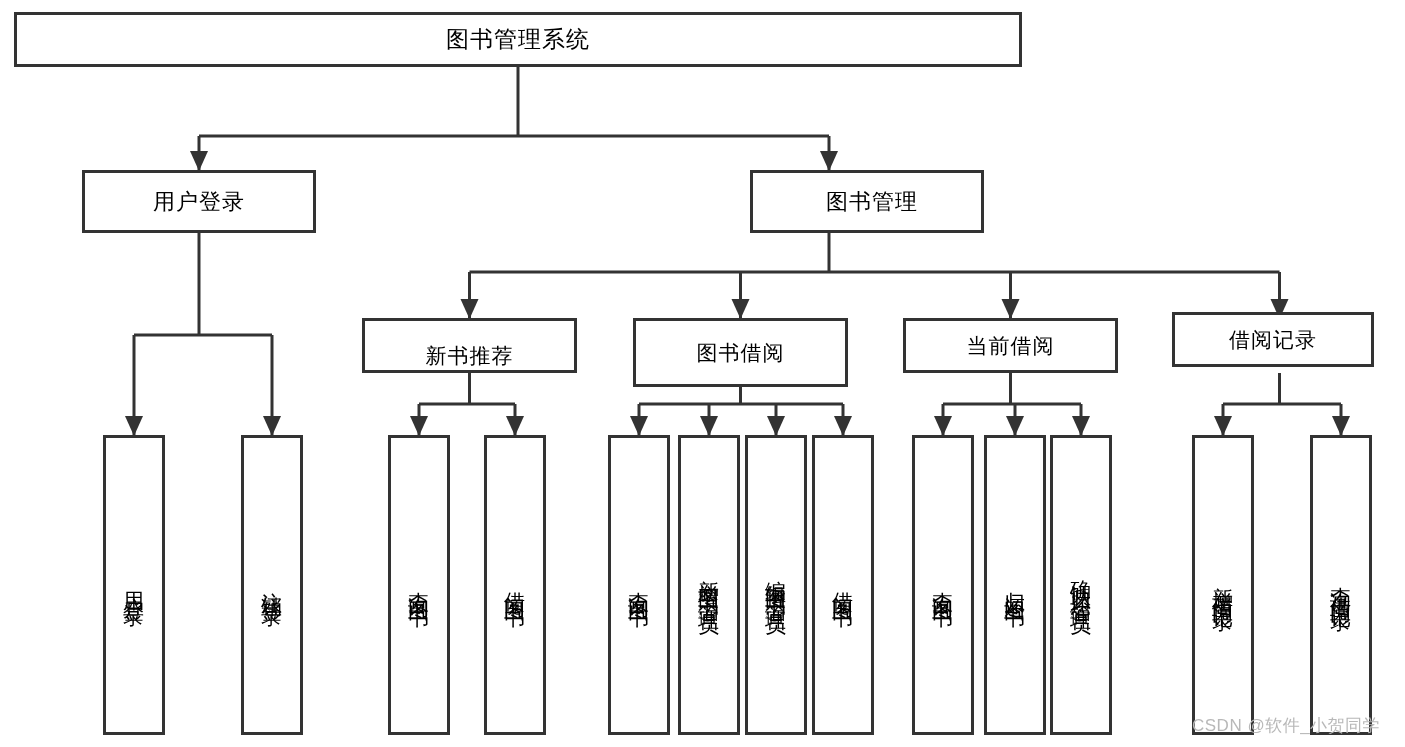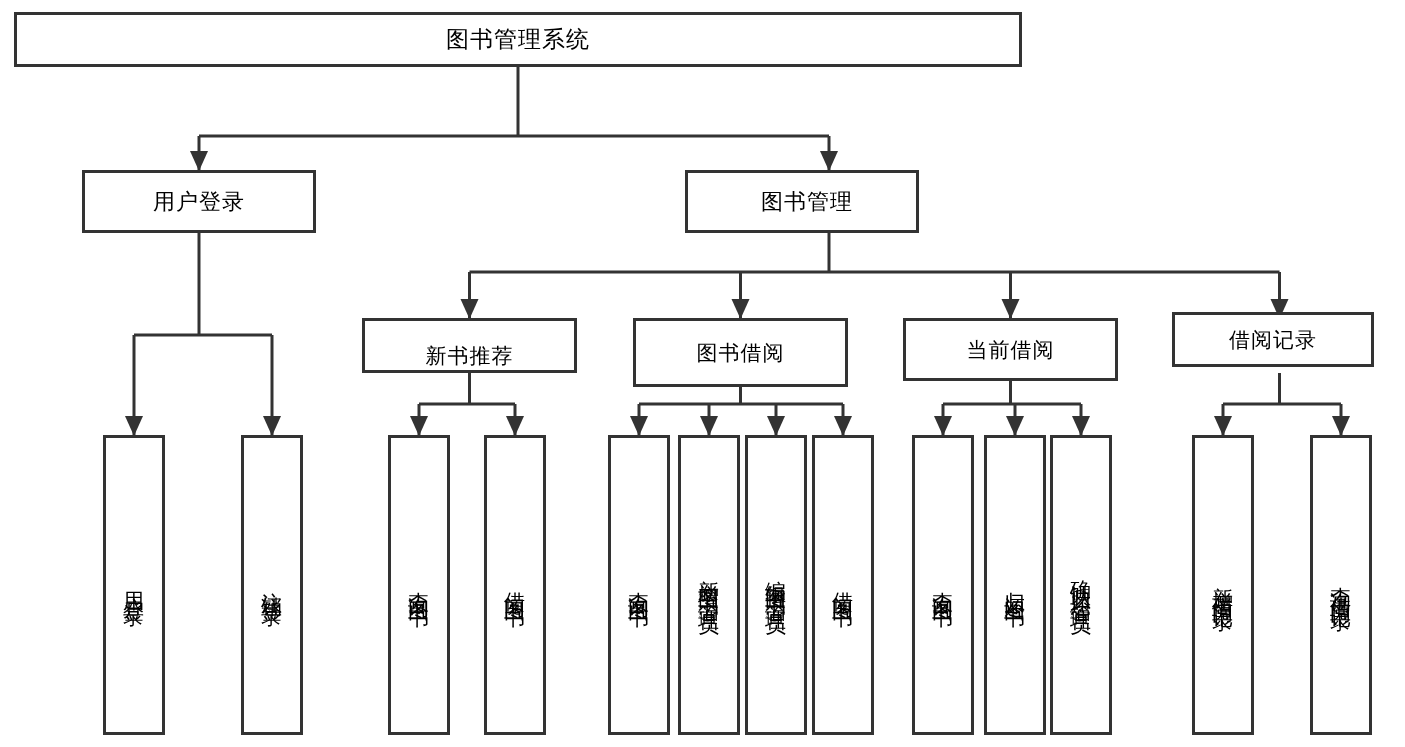--- a/index.html
+++ b/index.html
@@ -131,30 +131,30 @@
       <line x1="1341" y1="404" x2="1341" y2="435" stroke="#333333" stroke-width="3"></line>
       <path d="M 1332 416 L 1350 416 L 1341 436 Z" fill="#333333"></path>
     </svg>
   <div id="nodes-layer">
       <div class="node root" style="left: 14px; top: 12px; width: 1008px; height: 55px; border-color: rgb(51, 51, 51);">
         <span class="htext">图书管理系统</span>
       </div>
       <div class="node level1" style="left: 82px; top: 170px; width: 234px; height: 63px; border-color: rgb(51, 51, 51);">
         <span class="htext">用户登录</span>
       </div>
-      <div class="node level1" style="left: 685px; top: 170px; width: 234px; height: 63px; border-color: rgb(51, 51, 51); padding-left: 10px;">
+      <div class="node level1" style="left: 750px; top: 170px; width: 234px; height: 63px; border-color: rgb(51, 51, 51); padding-left: 10px;">
         <span class="htext">图书管理</span>
       </div>
       <div class="node level2" style="left: 362px; top: 318px; width: 215px; height: 55px; border-color: rgb(51, 51, 51); align-items: flex-end;">
         <span class="htext">新书推荐</span>
       </div>
       <div class="node level2" style="left: 633px; top: 318px; width: 215px; height: 69px; border-color: rgb(51, 51, 51);">
         <span class="htext">图书借阅</span>
       </div>
-      <div class="node level2" style="left: 903px; top: 318px; width: 215px; height: 63px; border-color: rgb(51, 51, 51); text-align: center;">
+      <div class="node level2" style="left: 903px; top: 318px; width: 215px; height: 55px; border-color: rgb(51, 51, 51); text-align: center;">
         <span class="htext">当前借阅</span>
       </div>
       <div class="node level2" style="left: 1172px; top: 312px; width: 202px; height: 55px; border-color: rgb(51, 51, 51);">
         <span class="htext">借阅记录</span>
       </div>
       <div class="node leaf" style="left: 103px; top: 435px; width: 62px; height: 300px; border-color: rgb(51, 51, 51);">
         <span class="vtext">用户登录</span>
       </div>
       <div class="node leaf" style="left: 241px; top: 435px; width: 62px; height: 300px; border-color: rgb(51, 51, 51);">
         <span class="vtext">注销登录</span>
@@ -186,13 +186,14 @@
       <div class="node leaf" style="left: 1050px; top: 435px; width: 62px; height: 300px; border-color: rgb(51, 51, 51);">
         <span class="vtext">确认归还（管理员）</span>
       </div>
       <div class="node leaf" style="left: 1192px; top: 435px; width: 62px; height: 300px; border-color: rgb(51, 51, 51);">
         <span class="vtext">新增借阅记录</span>
       </div>
       <div class="node leaf" style="left: 1310px; top: 435px; width: 62px; height: 300px; border-color: rgb(51, 51, 51);">
         <span class="vtext">查询借阅记录</span>
       </div>
     </div>
+  <div id="watermark">CSDN @软件_小贺同学</div>
 </div>
 
 </body></html>

